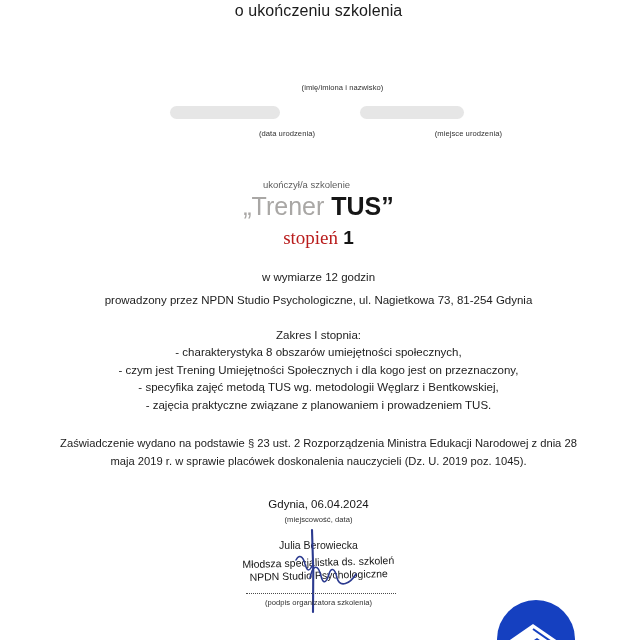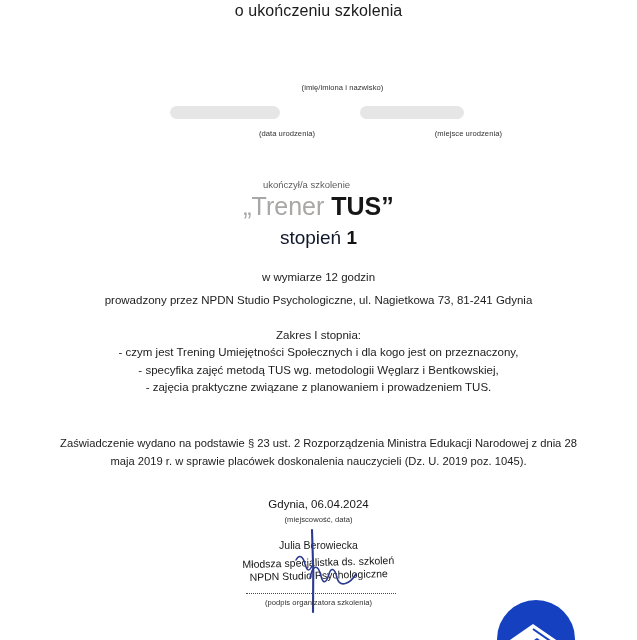--- a/index.html
+++ b/index.html
@@ -122,21 +122,21 @@
     color: #161616;
     font-weight: bold;
   }
   .title-level {
     position: absolute;
     top: 227px;
     left: 0;
     width: 637px;
     font-size: 19px;
   }
-  .level-word { color: #0f172a; }
+  .level-word { color: #b91c1c; font-family: Liberation Serif, serif; }
   .level-num  { color: #141414; font-weight: bold; }
 
   
   .hours-line {
     position: absolute;
     top: 271px;
     left: 0;
     width: 637px;
     font-size: 11.5px;
     color: #1c1c1c;
@@ -285,24 +285,25 @@
 
   <div class="title-main ctr">
     <span class="title-faded">„</span><span class="title-faded">Trener </span><span class="title-strong">TUS</span><span class="title-strong">”</span>
   </div>
   <div class="title-level ctr">
     <span class="level-word">stopień</span>
     <span class="level-num">1</span>
   </div>
 
   <div class="hours-line ctr">w wymiarze 12 godzin</div>
-  <div class="provider-line ctr">prowadzony przez NPDN Studio Psychologiczne, ul. Nagietkowa 73, 81-241 Gdynia</div>
+  <div class="provider-line ctr">prowadzony przez NPDN Studio Psychologiczne, ul. Nagietkowa 73, 81-254 Gdynia</div>
 
   <div class="scope ctr">
     <div class="scope-heading">Zakres I stopnia:</div>
+    <div class="scope-item">- charakterystyka 8 obszarów umiejętności społecznych,</div>
     <div class="scope-item">- czym jest Trening Umiejętności Społecznych i dla kogo jest on przeznaczony,</div>
     <div class="scope-item">- specyfika zajęć metodą TUS wg. metodologii Węglarz i Bentkowskiej,</div>
     <div class="scope-item">- zajęcia praktyczne związane z planowaniem i prowadzeniem TUS.</div>
   </div>
 
   <div class="legal ctr">
     <div class="legal-line">Zaświadczenie wydano na podstawie § 23 ust. 2 Rozporządzenia Ministra Edukacji Narodowej z dnia 28</div>
     <div class="legal-line">maja 2019 r. w sprawie placówek doskonalenia nauczycieli  (Dz. U. 2019 poz. 1045).</div>
   </div>
 

